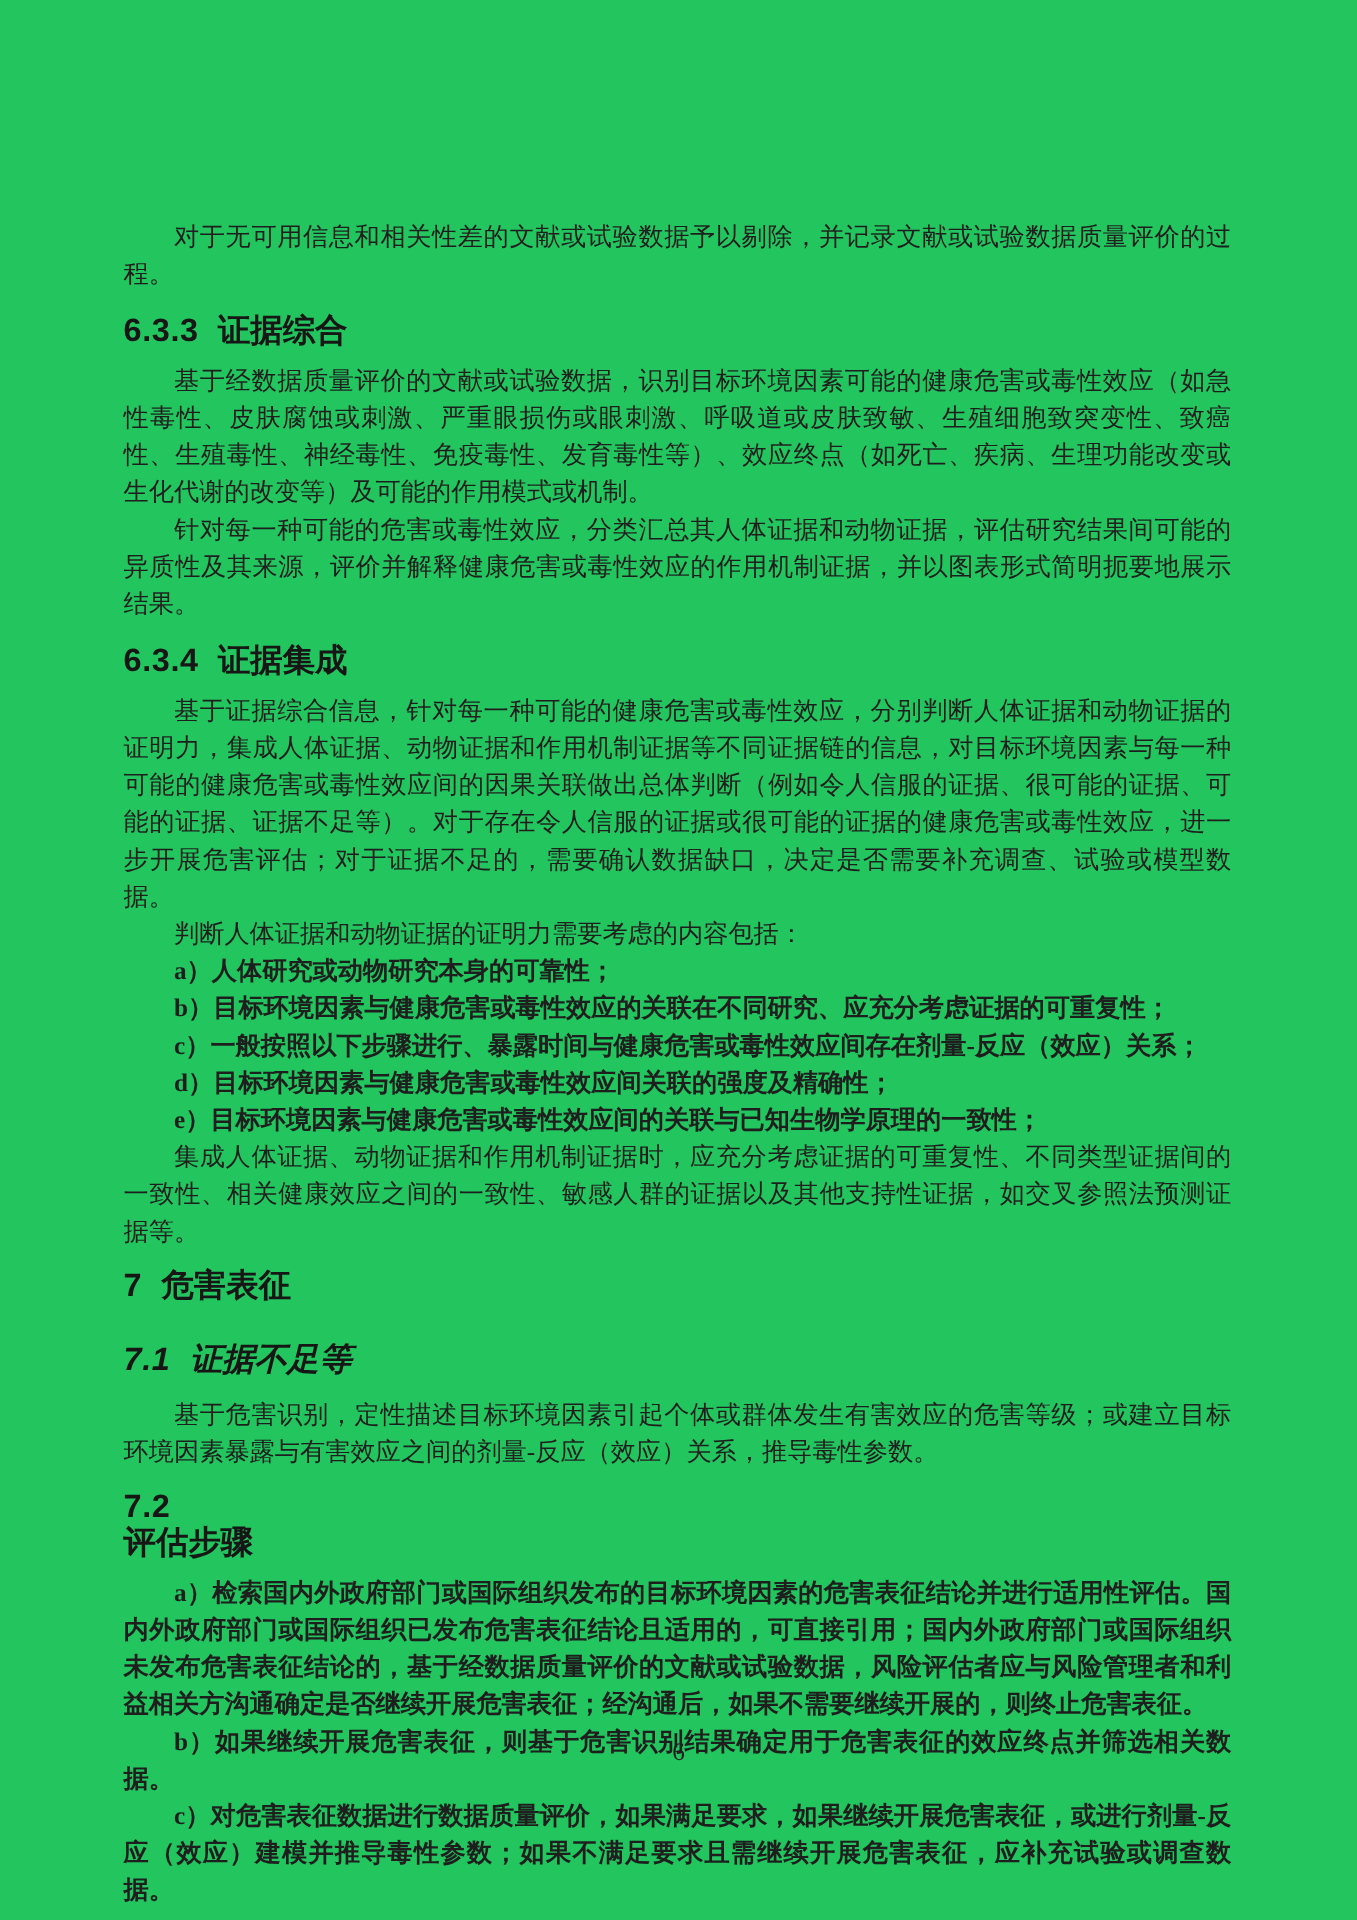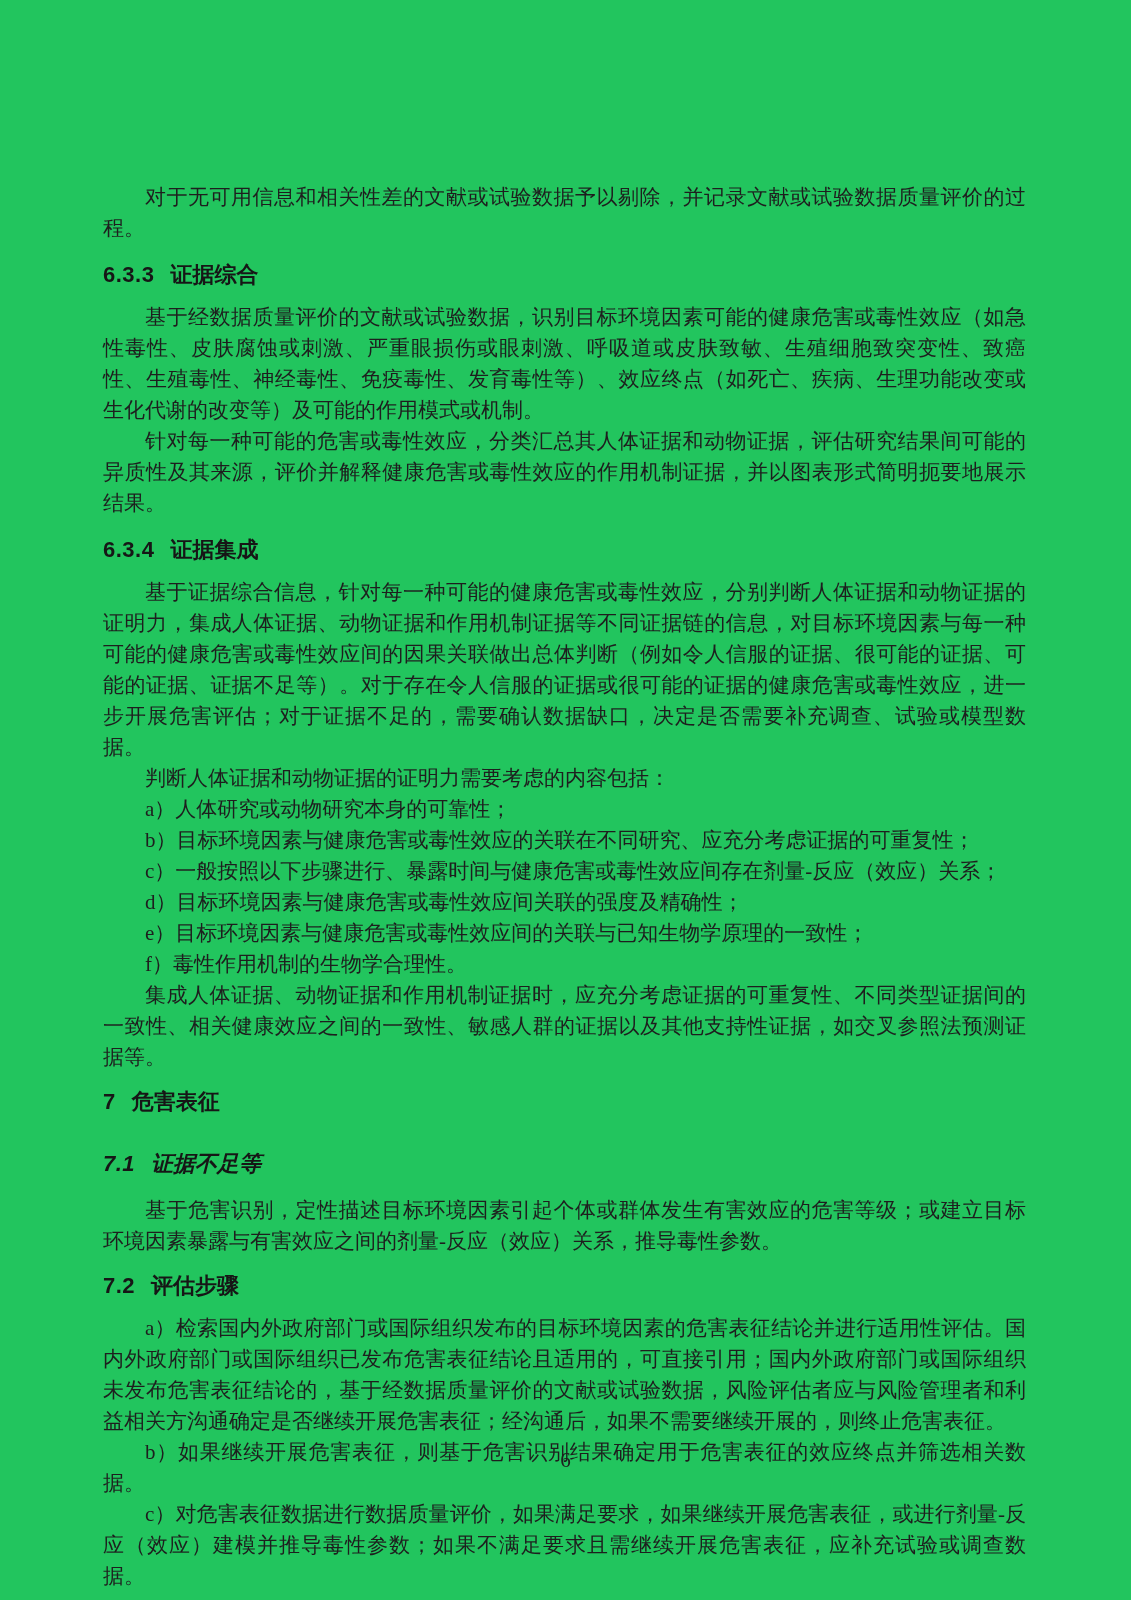--- a/index.html
+++ b/index.html
@@ -23,43 +23,45 @@
   }
   p.para {
     margin: 0;
     text-indent: 2em;
     text-align: justify;
   }
   p.item {
     margin: 0;
     text-indent: 2em;
     text-align: justify;
+    font-weight: bold;
   }
   .heading {
     font-family: "Liberation Sans", "DejaVu Sans", sans-serif;
     font-weight: 700;
-    font-size: 22px;
+    font-size: 27px;
     line-height: 30px;
     color: #161616;
     margin: 16px 0 12px 0;
     display: flex;
   }
   .heading .h-num {
     margin-right: 16px;
     letter-spacing: 0.5px;
   }
   .heading.chapter {
     margin: 14px 0 0 0;
   }
   .heading.sub-71 {
     margin: 32px 0 16px 0;
     font-style: italic;
   }
   .heading.sub-72 {
     margin: 14px 0 12px 0;
+    flex-direction: column;
   }
   .page-footer {
     position: absolute;
     left: 0;
     right: 0;
     bottom: 124px;
     text-align: center;
     font-family: "Liberation Serif", "DejaVu Serif", serif;
     font-size: 21px;
     color: #1e1e1e;
@@ -83,21 +85,20 @@
     <span class="h-num">6.3.4</span>
     <span class="h-title">证据集成</span>
   </div>
   <p class="para">基于证据综合信息，针对每一种可能的健康危害或毒性效应，分别判断人体证据和动物证据的证明力，集成人体证据、动物证据和作用机制证据等不同证据链的信息，对目标环境因素与每一种可能的健康危害或毒性效应间的因果关联做出总体判断（例如令人信服的证据、很可能的证据、可能的证据、证据不足等）。对于存在令人信服的证据或很可能的证据的健康危害或毒性效应，进一步开展危害评估；对于证据不足的，需要确认数据缺口，决定是否需要补充调查、试验或模型数据。</p>
   <p class="para">判断人体证据和动物证据的证明力需要考虑的内容包括：</p>
   <p class="item">a）人体研究或动物研究本身的可靠性；</p>
   <p class="item">b）目标环境因素与健康危害或毒性效应的关联在不同研究、应充分考虑证据的可重复性；</p>
   <p class="item">c）一般按照以下步骤进行、暴露时间与健康危害或毒性效应间存在剂量-反应（效应）关系；</p>
   <p class="item">d）目标环境因素与健康危害或毒性效应间关联的强度及精确性；</p>
   <p class="item">e）目标环境因素与健康危害或毒性效应间的关联与已知生物学原理的一致性；</p>
-  <p class="item">f）毒性作用机制的生物学合理性。</p>
   <p class="para">集成人体证据、动物证据和作用机制证据时，应充分考虑证据的可重复性、不同类型证据间的一致性、相关健康效应之间的一致性、敏感人群的证据以及其他支持性证据，如交叉参照法预测证据等。</p>
 
   <div class="heading chapter">
     <span class="h-num">7</span>
     <span class="h-title">危害表征</span>
   </div>
 
   <div class="heading sub-71">
     <span class="h-num">7.1</span>
     <span class="h-title">证据不足等</span>

